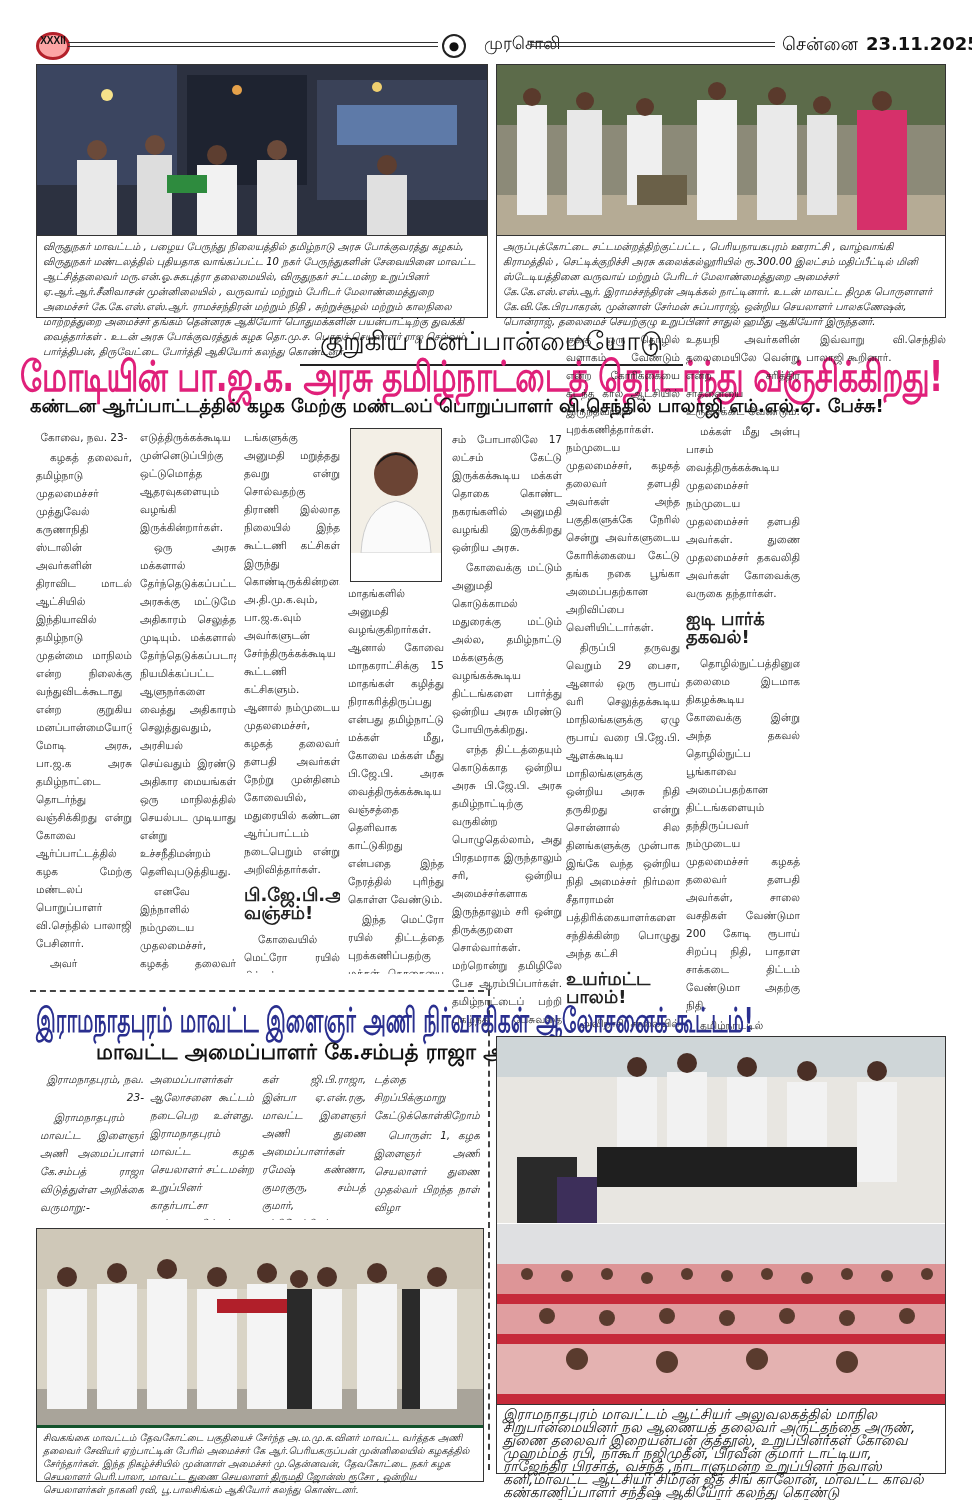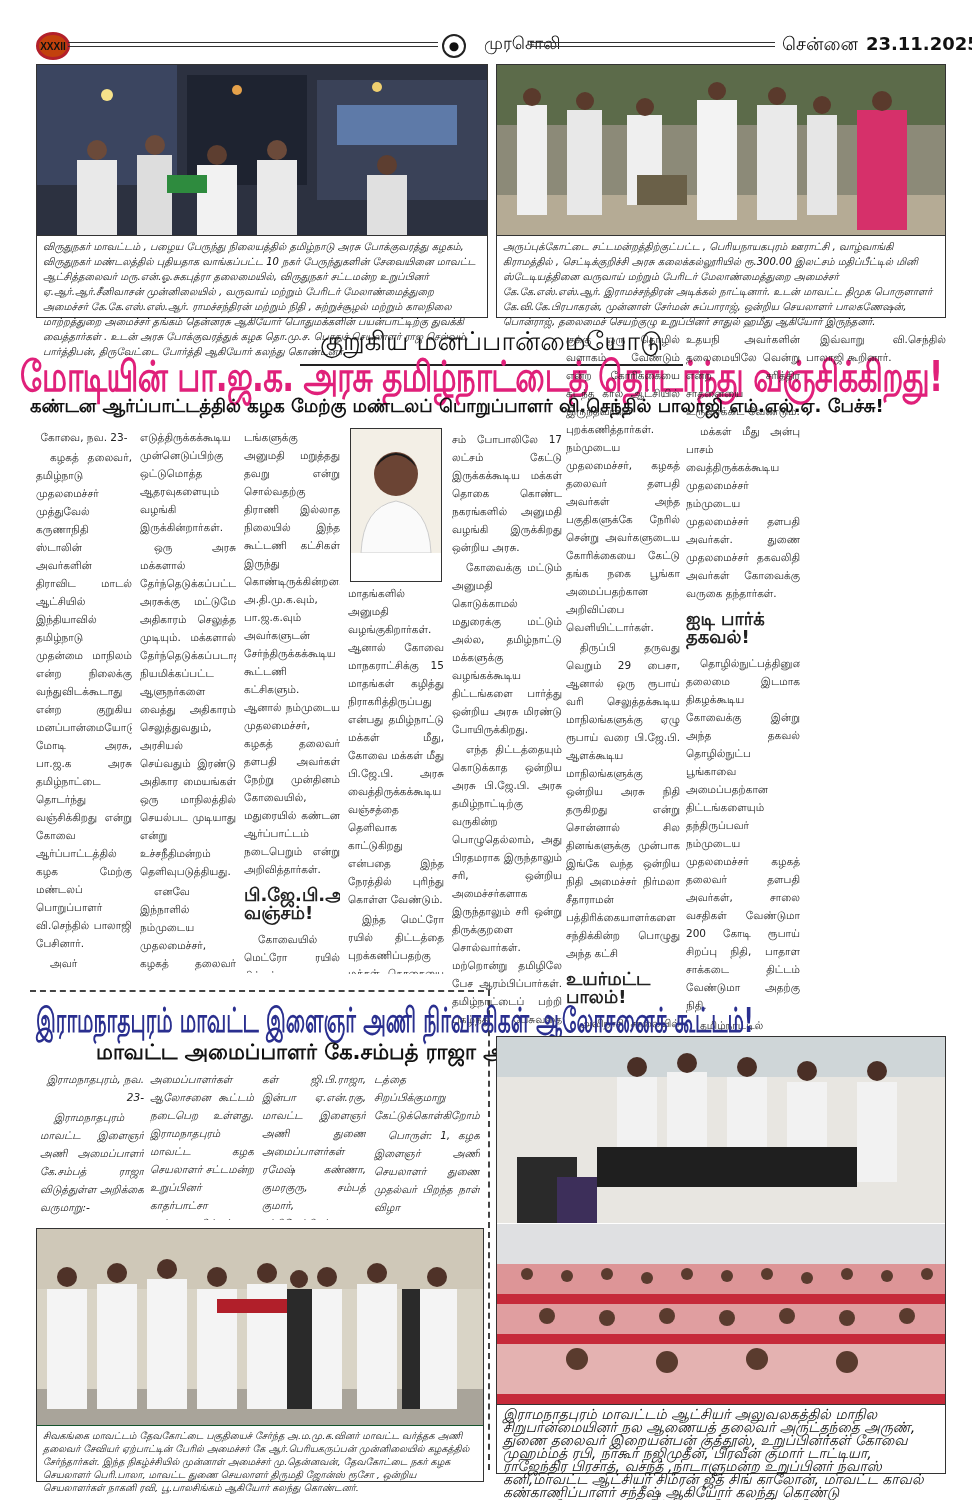--- a/index.html
+++ b/index.html
@@ -1,19 +1,19 @@
 <!DOCTYPE html>
 <html><head>
 <meta charset="utf-8">
 <style>
   html, body { margin: 0; padding: 0; background: #fff; }
   body { width: 972px; height: 1500px; position: relative; overflow: hidden; font-family: "DejaVu Sans", sans-serif; color: #111; }
   .abs { position: absolute; }
   
-  .page-no { left: 36px; top: 32px; width: 28px; height: 22px; border: 3px solid #b3202a; border-radius: 50%; font: bold 10px "Liberation Sans", sans-serif; display:flex; align-items:center; justify-content:center; background:#c2410c; }
+  .page-no { left: 36px; top: 32px; width: 28px; height: 22px; border: 3px solid #b3202a; border-radius: 50%; font: bold 10px "Liberation Sans", sans-serif; display:flex; align-items:flex-start; justify-content:center; background:#fca5a5; }
   .rule { height: 3px; border-top: 1px solid #333; border-bottom: 1px solid #333; }
   .logo { left: 442px; top: 34px; width: 20px; height: 20px; border: 2px solid #222; border-radius: 50%; display:flex; align-items:center; justify-content:center; font-size: 12px; }
   .masthead { left: 484px; top: 33px; font-size: 17px; }
   .city-date { left: 782px; top: 33px; font-size: 18px; font-weight: bold; }
   .city-date span.c { font-weight: normal; margin-right: 8px; }
   
   .photo { overflow: hidden; }
   .photo svg { display: block; width: 100%; height: 100%; }
   .caption-box { border: 1px solid #333; padding: 3px 6px; font-size: 10px; line-height: 15px; font-style: italic; }
   .caption-box p { margin: 0; }
@@ -214,21 +214,21 @@
           <circle cx="180" cy="48" r="10"></circle>
           <circle cx="230" cy="44" r="10"></circle>
           <circle cx="262" cy="50" r="9"></circle>
           <circle cx="290" cy="48" r="10"></circle>
           <circle cx="340" cy="44" r="10"></circle>
           <circle cx="400" cy="48" r="10"></circle>
         </g>
       <rect x="180" y="70" width="70" height="14" fill="#b11f2a"></rect>
     </svg>
   </div>
-  <div class="caption-box" style="border:none; border-top:1px solid #14532d; font-size:9.5px; line-height:13px;">
+  <div class="caption-box" style="border:none; border-top:3px solid #14532d; font-size:9.5px; line-height:13px;">
       <p>சிவகங்கை மாவட்டம் தேவகோட்டை பகுதியைச் சேர்ந்த அ.ம.மு.க.வினர் மாவட்ட வர்த்தக அணி தலைவர் சேவியர் ஏற்பாட்டின் பேரில் அமைச்சர் கே ஆர்.பெரியகருப்பன் முன்னிலையில் கழகத்தில் சேர்ந்தார்கள். இந்த நிகழ்ச்சியில் முன்னாள் அமைச்சர் மு.தென்னவன், தேவகோட்டை நகர் கழக செயலாளர் பெரி.பாலா, மாவட்ட துணை செயலாளர் திருமதி ஜோன்ஸ் ரூசோ , ஒன்றிய செயலாளர்கள் நாகனி ரவி, பூ.பாலசிங்கம் ஆகியோர் கலந்து கொண்டனர்.</p>
     </div>
 </div>
 
 <div class="abs" style="left:496px; top:1036px; width:448px; height:436px; border:1px solid #333;">
   <div class="photo" style="height:186px;">
     <svg viewBox="0 0 448 186" preserveAspectRatio="none">
       <rect width="448" height="186" fill="#e8e6e1"></rect>
       <rect x="0" y="0" width="448" height="40" fill="#cfd6d8"></rect>
       <g fill="#f2f2f2">

